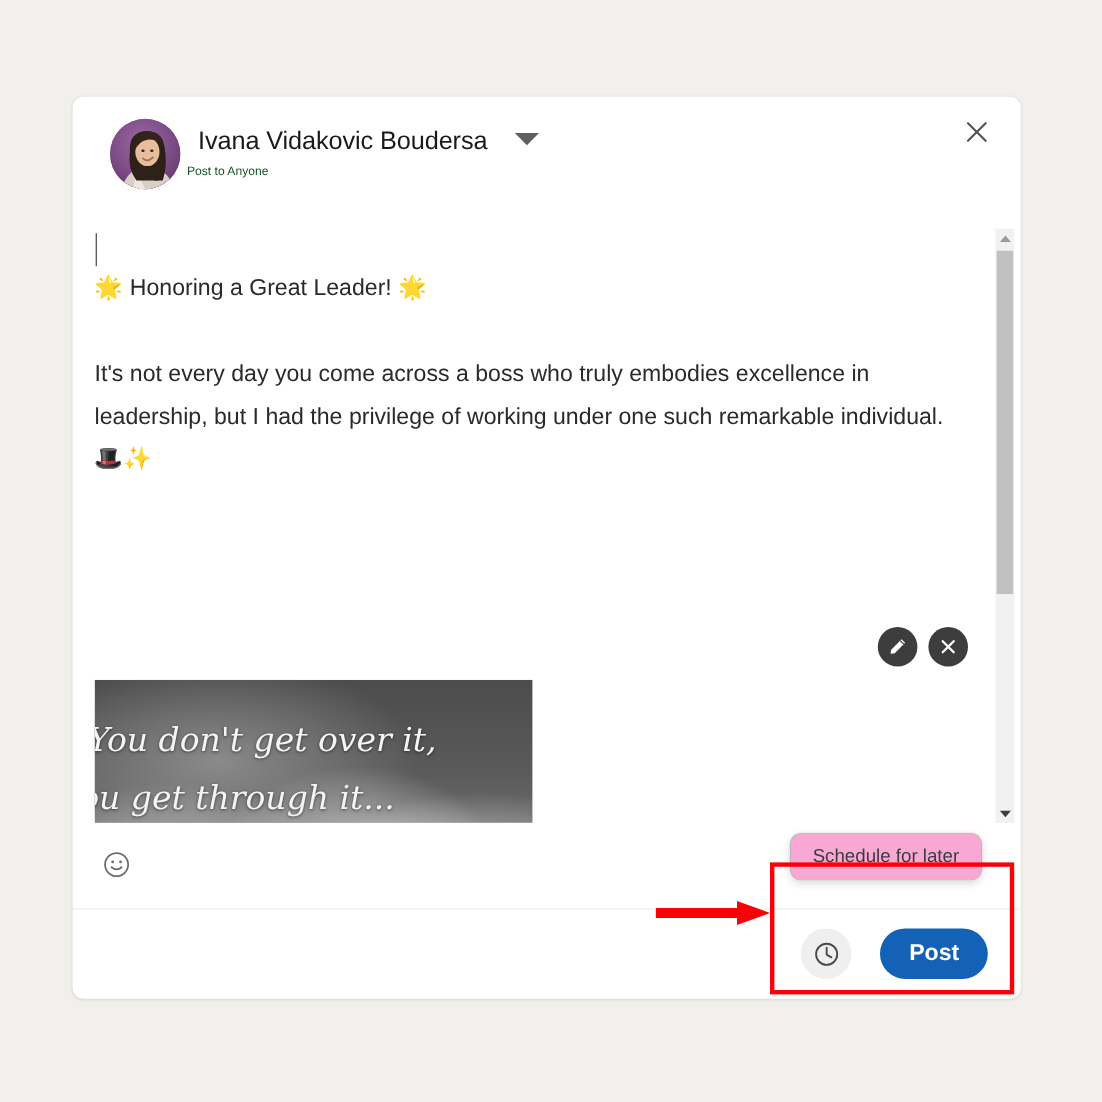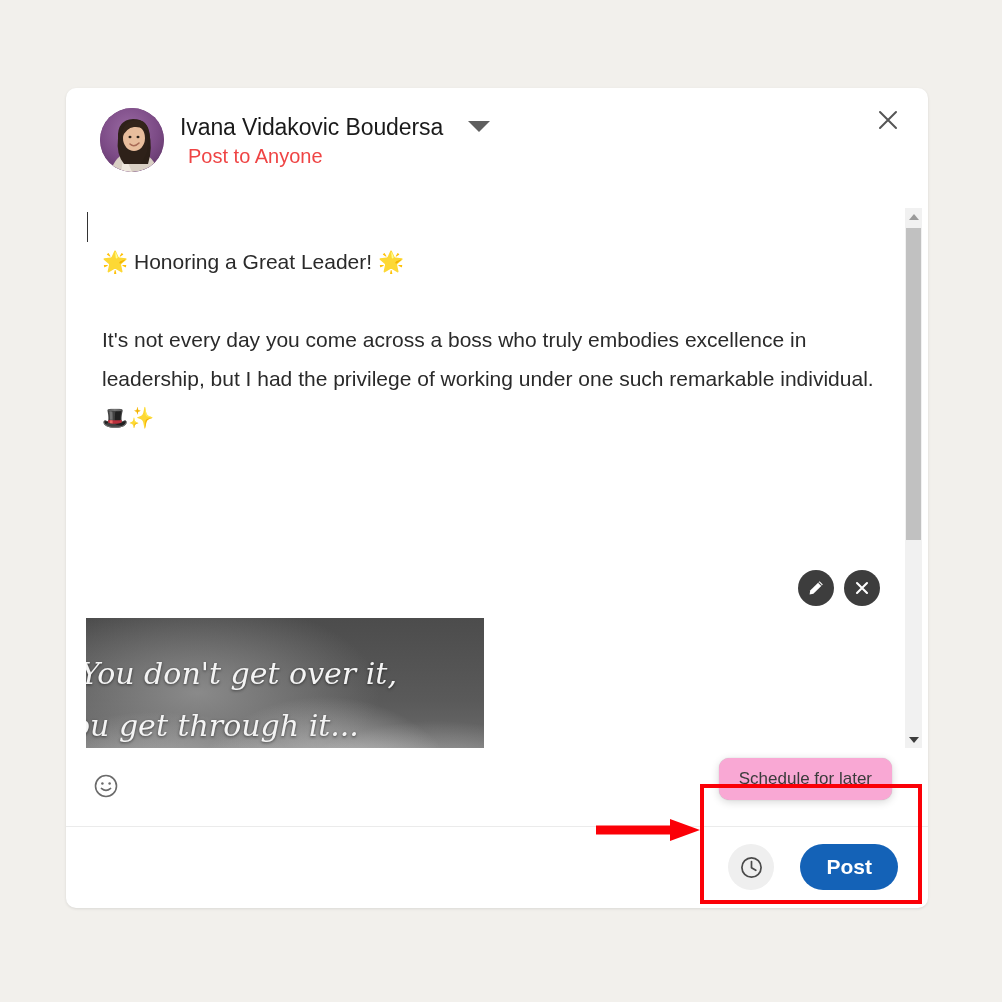--- a/index.html
+++ b/index.html
@@ -63,24 +63,24 @@
     left: 402px;
     top: 33px;
     width: 0; height: 0;
     border-left: 11px solid transparent;
     border-right: 11px solid transparent;
     border-top: 11px solid #5f5f5f;
     cursor: pointer;
   }
   #audience-label {
     position: absolute;
-    left: 122px;
+    left: 104px;
     top: 58px;
-    font-size: 20px;
-    color: #ef4444;
+    font-size: 11px;
+    color: #14532d;
     line-height: 20px;
     white-space: nowrap;
   }
   #close-button {
     position: absolute;
     right: 18px;
     top: 10px;
     width: 44px;
     height: 44px;
     display: flex;
@@ -116,21 +116,20 @@
   #post-text {
     position: absolute;
     left: 20px;
     top: 40px;
     width: 796px;
     font-size: 21px;
     line-height: 39px;
     color: #2a2a2a;
     white-space: pre-wrap;
     word-wrap: break-word;
-    margin-left: 16px;
   }
 
   
   #media-preview {
     position: absolute;
     left: 20px;
     top: 416px;
     width: 798px;
     height: 220px;
   }

